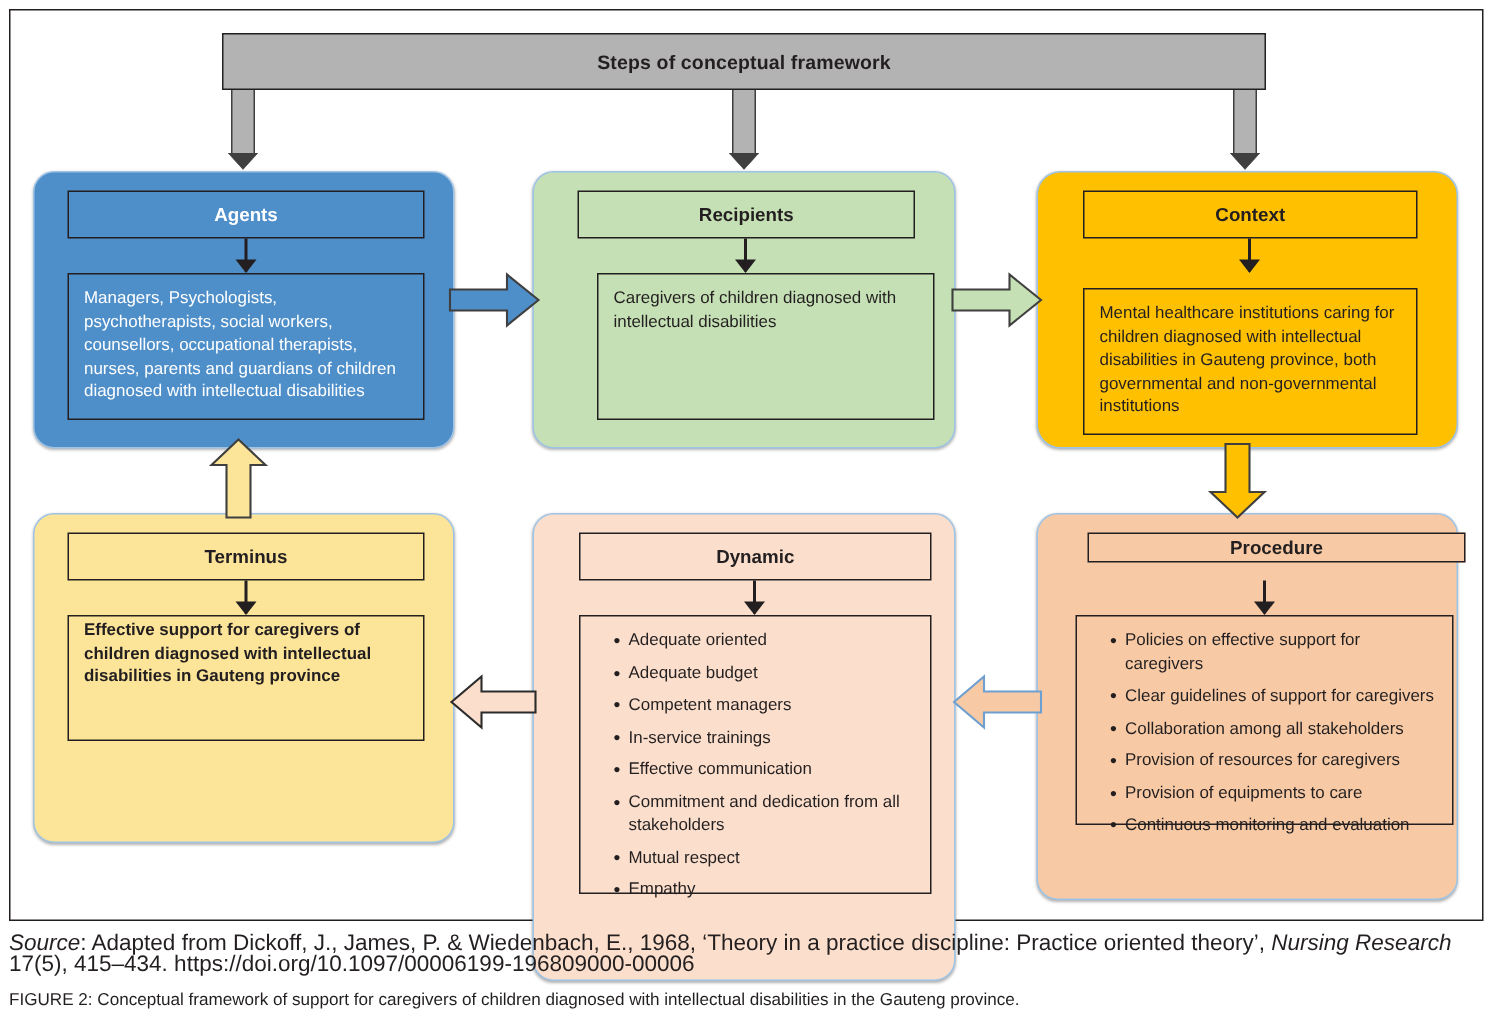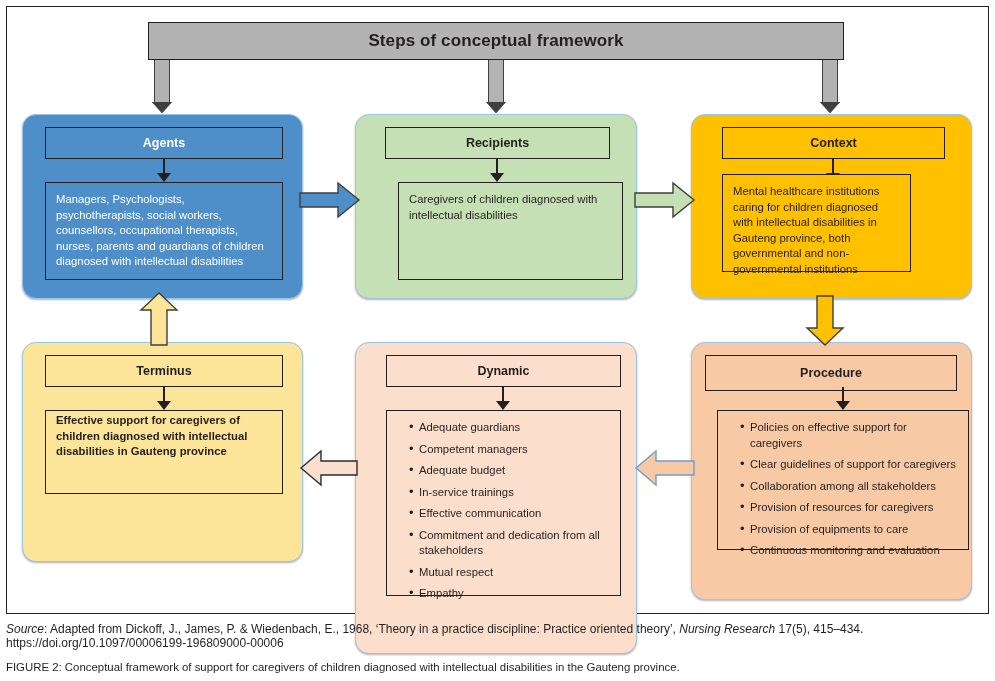--- a/index.html
+++ b/index.html
@@ -16,21 +16,21 @@
   .figure-frame{
     position:absolute;left:6px;top:6px;width:983px;height:608px;
     border:1px solid #231f20;box-sizing:border-box;background:#fff;
   }
 
   
   .banner{
     position:absolute;left:148px;top:22px;width:696px;height:38px;
     background:#b3b3b3;border:1px solid #231f20;box-sizing:border-box;
     display:flex;align-items:center;justify-content:center;
-    font-size:17px;font-weight:bold;color:#231f20;letter-spacing:.1px;
+    font-size:13px;font-weight:bold;color:#231f20;letter-spacing:.1px;
   }
 
   
   .grey-arrow{position:absolute;width:20px;}
   .grey-arrow .shaft{
     width:14px;margin:0 auto;background:#b3b3b3;
     border-left:1px solid #3f3f3f;border-right:1px solid #3f3f3f;
   }
   .grey-arrow .head{
     width:0;height:0;margin:0 auto;
@@ -80,21 +80,21 @@
     border-top:9px solid #231f20;
   }
 
   
   .block-arrow{position:absolute;}
   .block-arrow svg{display:block;overflow:visible;}
 
   
   .source{
     position:absolute;left:6px;top:622px;width:983px;
-    font-size:12px;line-height:14px;color:#231f20;
+    font-size:15px;line-height:14px;color:#231f20;
   }
   .source i{font-style:italic;}
   .caption{
     position:absolute;left:6px;top:660px;width:983px;
     font-size:11.4px;line-height:15px;color:#231f20;
   }
   .caption b{font-weight:normal;text-align:center;}
 </style>
 </head>
 <body>
@@ -139,29 +139,29 @@
     </div>
     <div class="inner-arrow" style="left:134px;top:44px;height:22px;">
       <div class="shaft"></div>
         <div class="head"></div>
     </div>
     <div class="body-box" style="left:42px;top:67px;width:225px;height:98px;background:#c5e0b4;color:#231f20;">
       <span>Caregivers of children diagnosed with intellectual disabilities</span>
     </div>
   </div>
 
-  <div class="card" style="left:691px;top:114px;width:281px;height:185px;background:#ffc000;">
+  <div class="card" style="left:691px;top:114px;width:281px;height:185px;background:#ffc000;border-radius:16px;">
     <div class="title-box" style="left:30px;top:12px;width:223px;height:32px;background:#ffc000;color:#231f20;">
       <span>Context</span>
     </div>
     <div class="inner-arrow" style="left:134px;top:44px;height:22px;">
       <div class="shaft"></div>
         <div class="head"></div>
     </div>
-    <div class="body-box" style="left:30px;top:59px;width:189px;height:98px;background:#ffc000;color:#231f20;">
+    <div class="body-box" style="left:30px;top:77px;width:223px;height:98px;background:#ffc000;color:#231f20;">
       <span>Mental healthcare institutions caring for children diagnosed with intellectual disabilities in Gauteng province, both governmental and non-governmental institutions</span>
     </div>
   </div>
 
   <div class="card" style="left:22px;top:342px;width:281px;height:220px;background:#fce599;">
     <div class="title-box" style="left:22px;top:12px;width:238px;height:32px;background:#fce599;color:#231f20;">
       <span>Terminus</span>
     </div>
     <div class="inner-arrow" style="left:134px;top:44px;height:22px;">
       <div class="shaft"></div>
@@ -175,34 +175,34 @@
   <div class="card" style="left:355px;top:342px;width:282px;height:312px;background:#fbdfcc;">
     <div class="title-box" style="left:30px;top:12px;width:235px;height:32px;background:#fbdfcc;color:#231f20;">
       <span>Dynamic</span>
     </div>
     <div class="inner-arrow" style="left:140px;top:44px;height:22px;">
       <div class="shaft"></div>
         <div class="head"></div>
     </div>
     <div class="body-box" style="left:30px;top:67px;width:235px;height:186px;background:#fbdfcc;color:#231f20;">
       <ul>
-          <li>Adequate guardians</li>
+          <li>Adequate oriented</li>
+          <li>Adequate budget</li>
           <li>Competent managers</li>
-          <li>Adequate budget</li>
           <li>In-service trainings</li>
           <li>Effective communication</li>
           <li>Commitment and dedication from all stakeholders</li>
           <li>Mutual respect</li>
           <li>Empathy</li>
         </ul>
     </div>
   </div>
 
   <div class="card" style="left:691px;top:342px;width:281px;height:258px;background:#f7caa5;">
-    <div class="title-box" style="left:13px;top:12px;width:252px;height:36px;background:#f7caa5;color:#231f20;">
+    <div class="title-box" style="left:33px;top:12px;width:252px;height:20px;background:#f7caa5;color:#231f20;">
       <span>Procedure</span>
     </div>
     <div class="inner-arrow" style="left:144px;top:44px;height:22px;">
       <div class="shaft"></div>
         <div class="head"></div>
     </div>
     <div class="body-box" style="left:25px;top:67px;width:252px;height:140px;background:#f7caa5;color:#231f20;">
       <ul>
           <li>Policies on effective support for caregivers</li>
           <li>Clear guidelines of support for caregivers</li>

